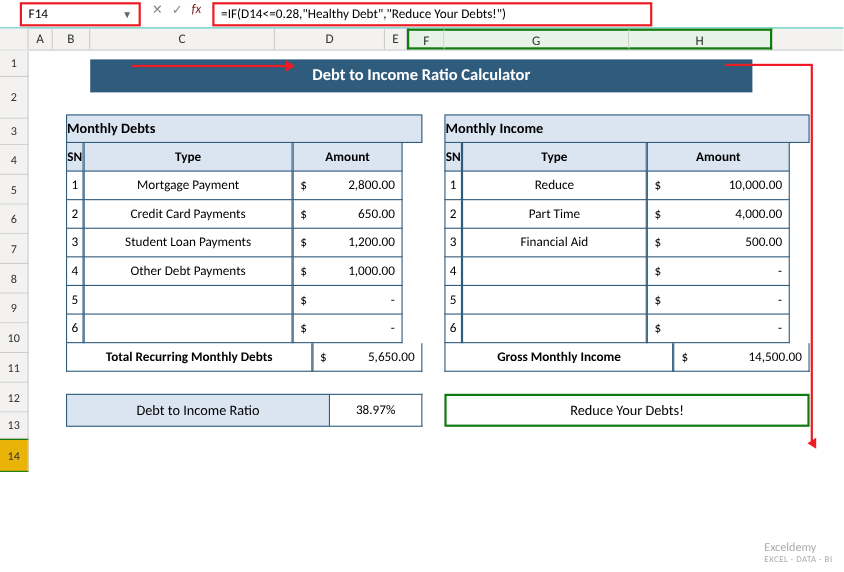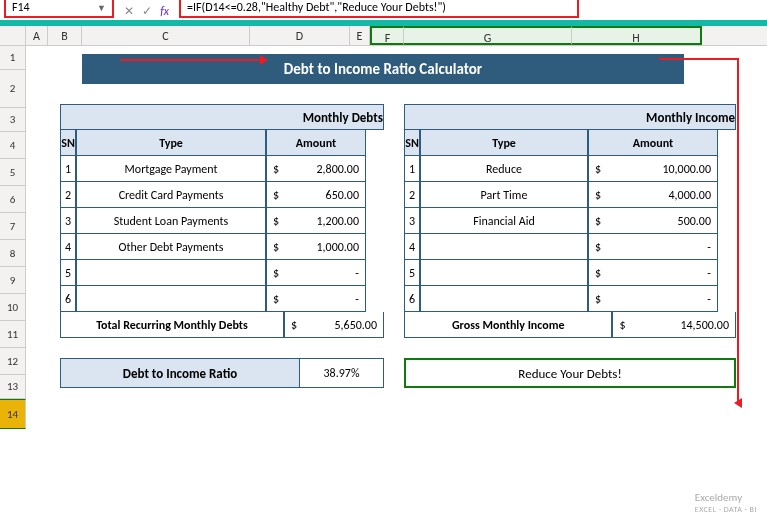--- a/index.html
+++ b/index.html
@@ -1,50 +1,50 @@
 <!DOCTYPE html>
 <html><head>
 <meta charset="utf-8">
 <style>
 *{box-sizing:border-box;margin:0;padding:0}
 body{font-family:Calibri,Arial,sans-serif;font-size:13px;background:#fff;width:767px;height:520px;overflow:hidden;position:relative}
-.formula-bar{display:flex;align-items:flex-end;height:26px;border-bottom:6px solid #14b8a6;background:#fff;padding:2px 4px;gap:6px}
+.formula-bar{display:flex;align-items:flex-start;height:26px;border-bottom:1px solid #14b8a6;background:#fff;padding:2px 18px;gap:6px}
 .name-box{width:110px;height:22px;border:2px solid #ed1c24;background:#fff;display:flex;align-items:center;padding:0 6px;font-size:12px;position:relative}
 .name-box .arrow{margin-left:auto;color:#666;font-size:9px}
 .fb-icons{display:flex;gap:8px;color:#888;font-size:12px;padding:0 4px}
-.fx{font-style:italic;color:#6d28d9}
+.fx{font-style:italic;color:#7f1d1d}
 .formula-input{flex:1;height:22px;border:2px solid #ed1c24;background:#fff;display:flex;align-items:center;padding:0 6px;font-size:12px;max-width:400px}
 .col-headers{display:flex;height:20px;background:#f3f2f1;border-bottom:1px solid #ccc}
 .row-label-spacer{width:26px;border-right:1px solid #ccc;background:#f3f2f1}
 .col-head{border-right:1px solid #ccc;text-align:center;line-height:20px;color:#333;font-size:12px}
 .col-A{width:22px}.col-B{width:34px}.col-C{width:168px}.col-D{width:100px}.col-E{width:20px}.col-F{width:34px}.col-G{width:168px}.col-H{width:130px}
 .col-FGH{border-top:2px solid #0f7b0f;border-bottom:2px solid #0f7b0f;background:#e8f3e8}
 .col-F{border-left:2px solid #0f7b0f}
 .col-H{border-right:2px solid #0f7b0f}
 .sheet{position:relative}
 .row{display:flex;height:24px}
 .row .rn{width:26px;background:#f3f2f1;border-right:1px solid #ccc;border-bottom:1px solid #ccc;text-align:center;line-height:24px;font-size:11px;color:#333}
 .title-banner{position:absolute;left:82px;top:8px;width:602px;height:30px;background:#2f5b7c;color:#fff;display:flex;align-items:center;justify-content:center;font-size:15px;font-weight:bold}
 .tbl{position:absolute;background:#fff}
 .tbl-left{left:60px;top:58px;width:324px}
 .tbl-right{left:404px;top:58px;width:332px}
-.tbl-head{background:#dbe5f1;border:1px solid #2f5b7c;text-align:right;font-weight:bold;height:26px;line-height:26px;font-size:13px}
+.tbl-head{background:#dbe5f1;border:1px solid #2f5b7c;text-align:left;font-weight:bold;height:26px;line-height:26px;font-size:13px}
 .tbl-row{display:flex;height:26px}
 .tbl-row>div{border:1px solid #2f5b7c;border-top:none;display:flex;align-items:center;justify-content:center;padding:0 6px;font-size:12px}
 .tbl-row .th{background:#dbe5f1;font-weight:bold}
 .sn{width:16px}
 .tl .ty{width:190px}.tl .am{width:100px}
 .tr .ty{width:168px}.tr .am{width:130px}
 .am{justify-content:space-between!important}
 .am .cur{margin-right:2px}
 .am .val{flex:1;text-align:right}
 .total-row .sn{width:224px;font-weight:bold}
 .total-row.tr .sn{width:220px}
 .ratio-box{position:absolute;left:60px;top:312px;width:324px;display:flex;height:30px}
-.ratio-box .lbl{flex:1;background:#dbe5f1;border:1px solid #2f5b7c;display:flex;align-items:center;justify-content:center;font-weight:bold;font-size:13px}
+.ratio-box .lbl{flex:1;background:#dbe5f1;border:1px solid #2f5b7c;display:flex;align-items:center;justify-content:center;font-weight:normal;font-size:13px}
 .ratio-box .val{width:84px;border:1px solid #2f5b7c;border-left:none;display:flex;align-items:center;justify-content:center;font-size:12px}
 .result-box{position:absolute;left:404px;top:312px;width:332px;height:30px;border:2px solid #0f7b0f;display:flex;align-items:center;justify-content:center;font-size:13px;background:#fff}
 .watermark{position:absolute;right:10px;bottom:6px;font-size:11px;color:#aaa;}
 .watermark .sub{font-size:8px;display:block;letter-spacing:0.5px}
 .red-arrow-h{position:absolute;height:2px;background:#ed1c24}
 .red-arrow-h.a1{left:120px;top:13px;width:145px}
 .red-arrow-h.a1::after{content:"";position:absolute;right:-8px;top:-4px;border:5px solid transparent;border-left:8px solid #ed1c24}
 .red-line-v{position:absolute;width:2px;background:#ed1c24;right:28px;top:14px;height:344px}
 .red-line-v::before{content:"";position:absolute;top:-2px;right:0;width:80px;height:2px;background:#ed1c24}
 .red-line-v::after{content:"";position:absolute;bottom:-4px;left:-8px;border:5px solid transparent;border-right:8px solid #ed1c24}

